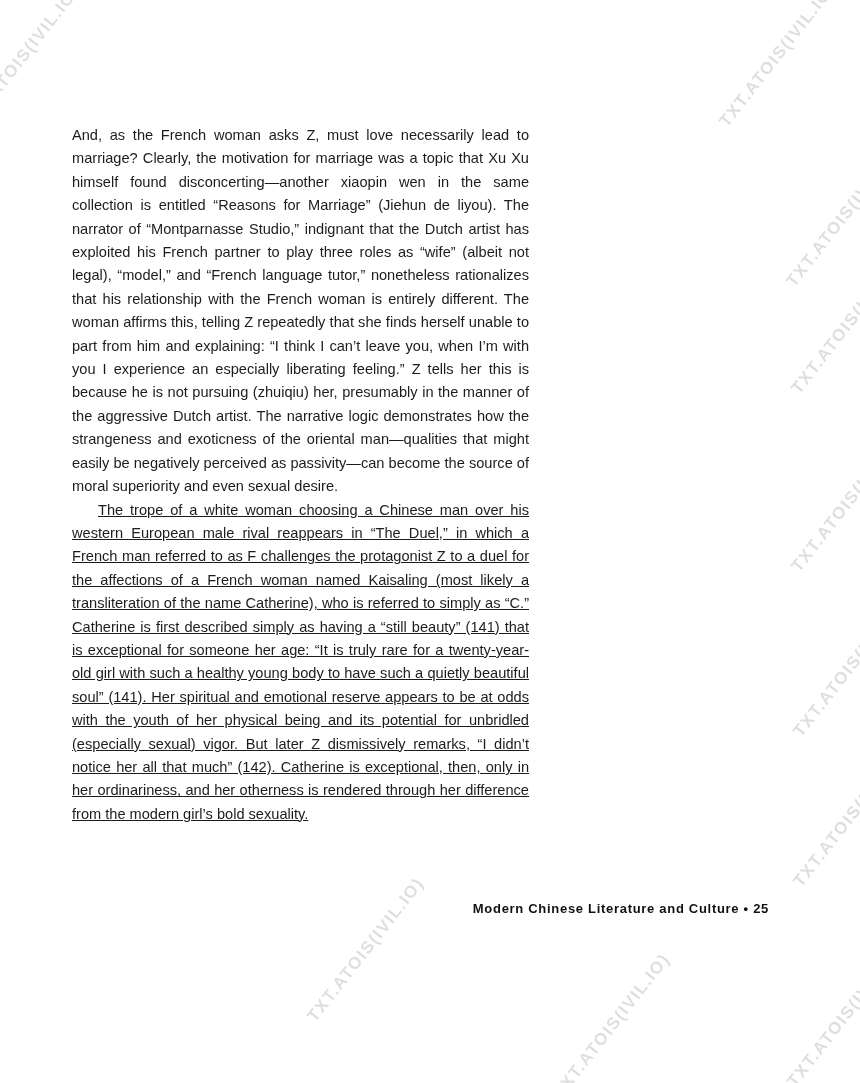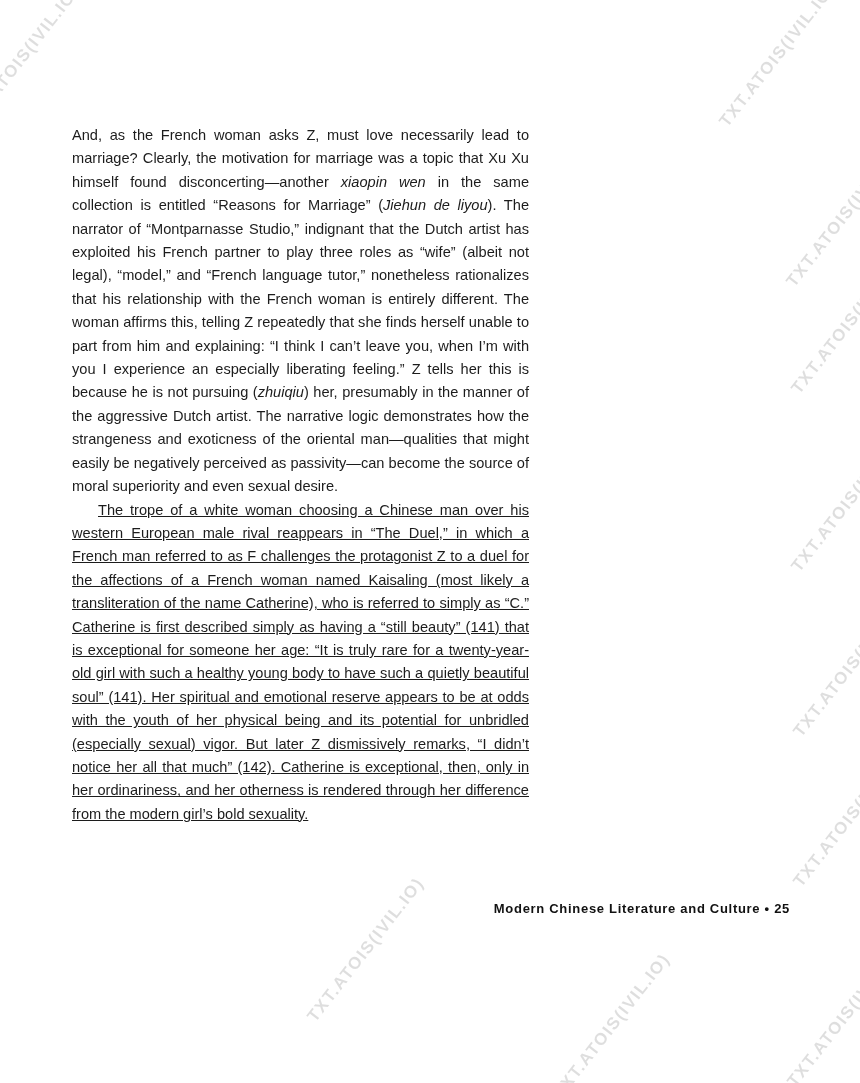--- a/index.html
+++ b/index.html
@@ -24,26 +24,26 @@
     width: 457px;
   }
   .para {
     margin: 0;
     font-size: 14.6px;
     line-height: 23.4px;
     text-align: justify;
     color: #1c1c1c;
   }
   .para.indent { text-indent: 26px; text-decoration: underline; }
-  .it { font-style: italic; }
+  .it { }
 
   
   .running-footer {
     position: absolute;
-    right: 70px;
+    right: 91px;
     top: 901px;
     font-size: 13px;
     font-weight: 700;
     letter-spacing: 0.7px;
     color: #111111;
     white-space: nowrap;
   }
 
   
   .jstor-block {

